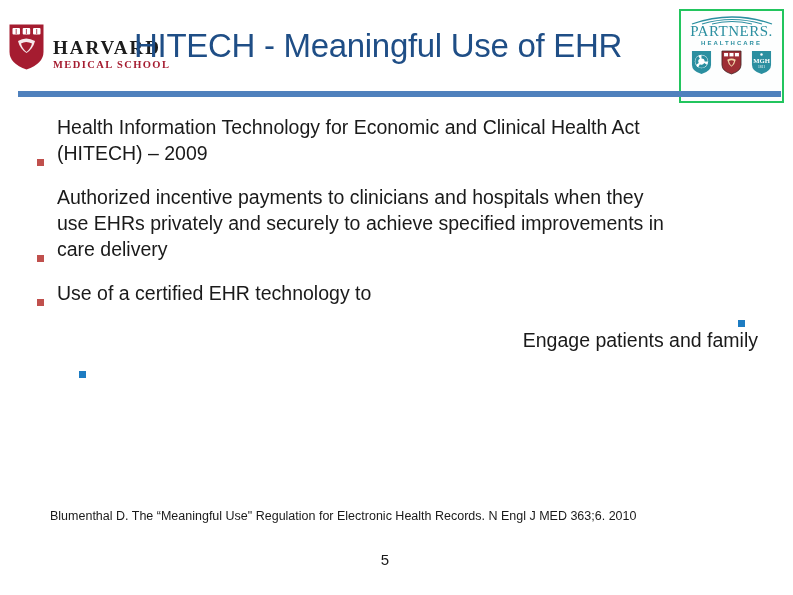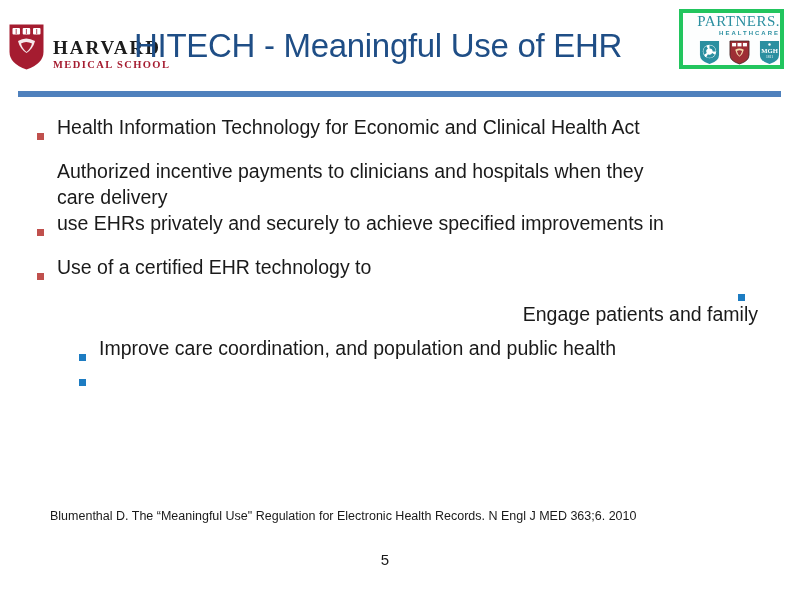--- a/index.html
+++ b/index.html
@@ -28,23 +28,23 @@
 
   
   .slide-title {
     position:absolute; left:134px; top:24px; width:545px;
     font-size:33px; font-weight:normal; color:#1f4e86; letter-spacing:-0.3px;
     line-height:44px; white-space:nowrap;
   }
 
   
   .partners-box {
-    position:absolute; left:679px; top:9px; width:105px; height:60px;
-    border:4px solid #22c55e; background:#fdfefe;
-    display:flex; flex-direction:column; align-items:flex-end; padding-top:2px;
+    position:absolute; left:679px; top:9px; width:105px; height:94px;
+    border:2px solid #22c55e; background:#fdfefe;
+    display:flex; flex-direction:column; align-items:center; padding-top:2px;
   }
   .partners-arcs { width:86px; height:12px; }
   .partners-name {
     font-family:"Liberation Serif", serif;
     font-size:15px; color:#2b8fa0; letter-spacing:0.5px; line-height:15px; margin-top:-1px;
   }
   .partners-sub {
     font-size:6px; font-weight:bold; color:#2b8fa0; letter-spacing:2px; line-height:7px; margin-top:1px;
   }
   .partners-shields { display:flex; gap:9px; margin-top:3px; }
@@ -127,50 +127,45 @@
     </div>
   </div>
 
   <div class="title-rule"></div>
 
   <div class="content">
       <div class="bullet l1">
         <span class="marker"></span>
         <div class="btext">
           <div>Health Information Technology for Economic and Clinical Health Act</div>
+          <div>(HITECH) – 2009</div>
         </div>
       </div>
       <div class="bullet l1">
         <span class="marker"></span>
         <div class="btext">
           <div>Authorized incentive payments to clinicians and hospitals when they</div>
+          <div>use EHRs privately and securely to achieve specified improvements in</div>
           <div>care delivery</div>
-          <div>use EHRs privately and securely to achieve specified improvements in</div>
         </div>
       </div>
       <div class="bullet l1">
         <span class="marker"></span>
         <div class="btext">
           <div>Use of a certified EHR technology to</div>
         </div>
       </div>
       <div class="bullet l2">
         <span class="marker"></span>
         <div class="btext">
           <div>Engage patients and family</div>
         </div>
       </div>
       <div class="bullet l2">
         <span class="marker"></span>
-        <div class="btext">
-          <div>Improve care coordination, and population and public health</div>
-        </div>
-      </div>
-      <div class="bullet l2">
-        <span class="marker"></span>
       </div>
     </div>
 
   <div class="citation">Blumenthal D. The “Meaningful Use" Regulation for Electronic Health Records. N Engl J MED 363;6. 2010</div>
 
   <div class="page-number">5</div>
 
 </div>
 
 </body></html>

